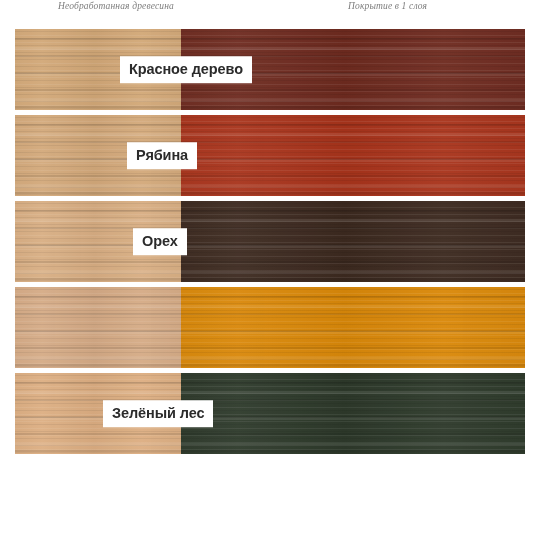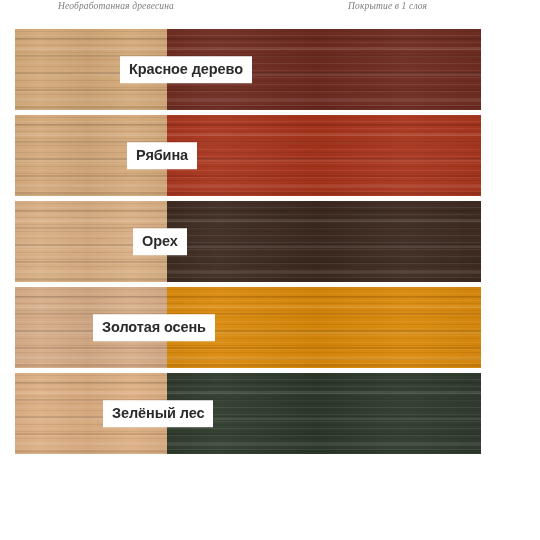--- a/index.html
+++ b/index.html
@@ -48,21 +48,21 @@
   .stack {
     position: absolute;
     left: 15px;
     top: 29px;
     width: 510px;
     height: 511px;
   }
 
   .swatch {
     position: relative;
-    width: 466px;
+    width: 510px;
     height: 81px;
     margin-bottom: 5px;
     overflow: hidden;
     display: flex;
   }
   .swatch:last-child { margin-bottom: 12px; }
 
   .half {
     position: relative;
     height: 100%;
@@ -174,21 +174,20 @@
         </div>
         <div class="name-label" style="left: 118px;">Орех</div>
       </div>
       <div class="swatch">
         <div class="half raw" style="background: rgb(213, 171, 134);">
           <div class="grain"></div>
         </div>
         <div class="half coated" style="background: rgb(217, 136, 10);">
           <div class="grain"></div>
         </div>
-        <div class="name-label" style="left: 78px;">Золотая осень</div>
       </div>
       <div class="swatch">
         <div class="half raw" style="background: rgb(220, 174, 130);">
           <div class="grain"></div>
         </div>
         <div class="half coated" style="background: rgb(46, 58, 43);">
           <div class="grain"></div>
         </div>
         <div class="name-label" style="left: 88px;">Зелёный лес</div>
       </div>

